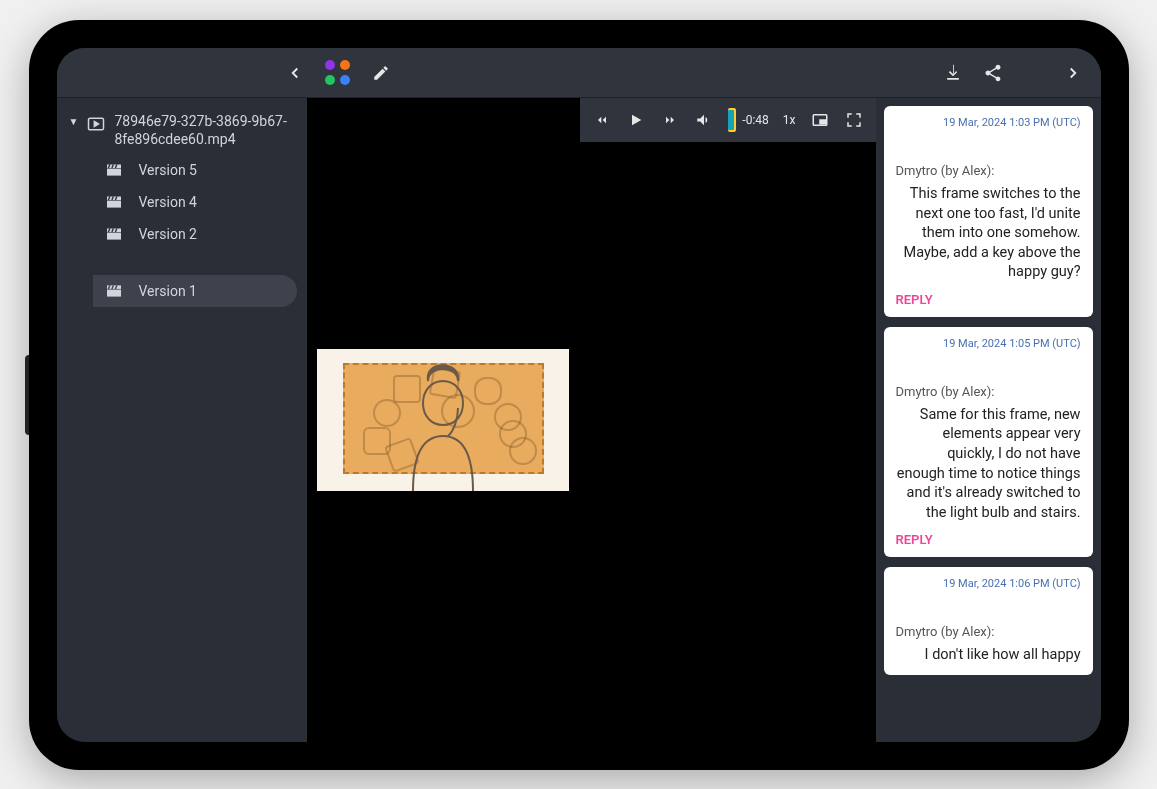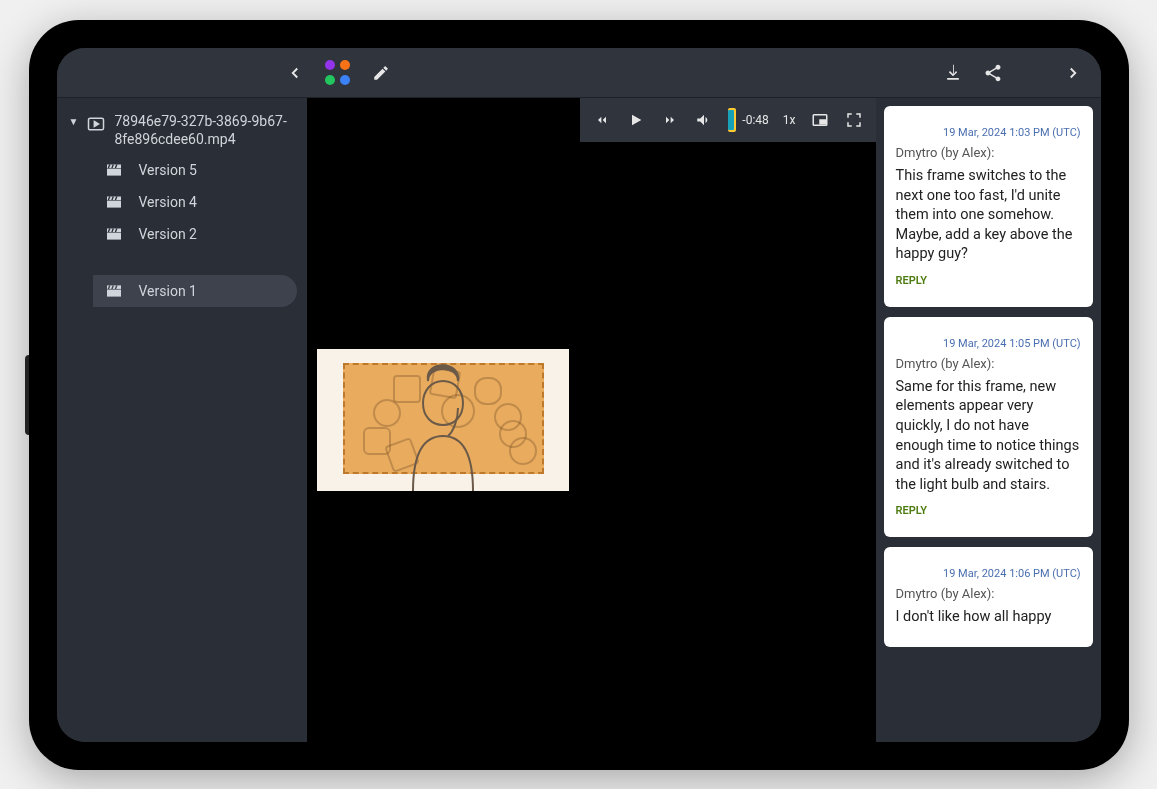--- a/index.html
+++ b/index.html
@@ -187,43 +187,45 @@
     background:#2a2e36;
     padding:8px;
     overflow-y:auto;
     display:flex;
     flex-direction:column;
     gap:10px;
   }
   .comment-card {
     background:#fff;
     border-radius:6px;
-    padding:20px 12px;
+    padding:10px 12px;
     font-size:14px;
     color:#222;
     display:flex;
     flex-direction:column;
     gap:6px;
   }
   .comment-card .ts {
     font-size:11px;
     color:#4a6fb0;
     text-align:right;
   }
   .comment-card .author {
     font-size:13px;
     color:#555;
+    margin-top:28px;
   }
   .comment-card .body {
     font-size:14.5px;
     line-height:1.35;
+    text-align:right;
   }
   .comment-card .reply {
-    color:#4d7c0f;
-    font-size:11px;
+    color:#ec4899;
+    font-size:13px;
     font-weight:600;
     cursor:pointer;
     padding-top:4px;
   }
   svg { display:block; }
 </style>
 </head>
 <body>
 
 <div class="tablet">

